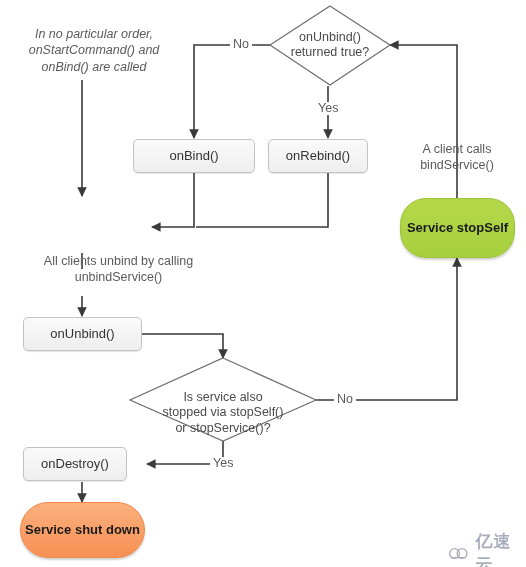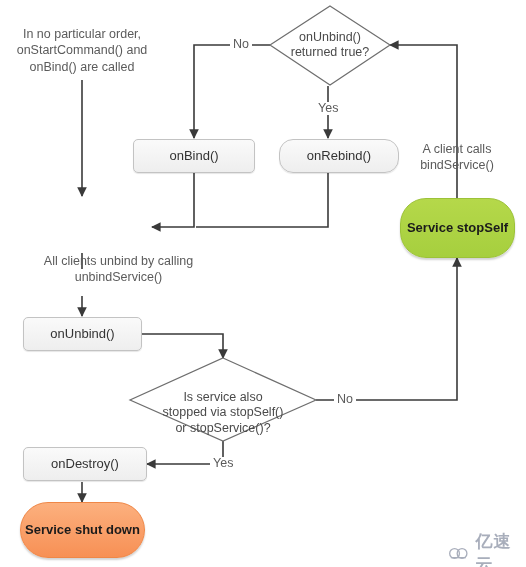--- a/index.html
+++ b/index.html
@@ -149,21 +149,21 @@
 
       <path d="M 82 482 L 82 502" marker-end="url(#arrow)"></path>
     </g>
 
     <g stroke="#6e6e6e" stroke-width="1.2" fill="#ffffff">
       <polygon points="330,6 390,45 330,85 270,45"></polygon>
       <polygon points="223,358 316,400 223,441 130,400"></polygon>
     </g>
   </svg>
 
-  <div class="annot" style="left:3px; top:26px; width:158px;">In no particular order,
+  <div class="annot" style="left:15px; top:26px; width:158px;font-style:italic;">In no particular order,
 onStartCommand() and
 onBind() are called</div>
 
   <div class="annot" style="left:396px; top:141px; width:122px;">A client calls
 bindService()</div>
 
   <div class="annot" style="left:0px; top:253px; width:165px;margin-left:36px;">All clients unbind by calling
 unbindService()</div>
 
   <div class="node decision" style="left:268px; top:24px; width:124px; height:42px;">onUnbind()
@@ -176,25 +176,25 @@
   <div class="edge-label" style="left:230px; top:38px;">No</div>
 
   <div class="edge-label" style="left:315px; top:102px;">Yes</div>
 
   <div class="edge-label" style="left:334px; top:393px;">No</div>
 
   <div class="edge-label" style="left:210px; top:457px;">Yes</div>
 
   <div class="node proc" style="left:133px; top:139px; width:122px; height:34px;">onBind()</div>
 
-  <div class="node proc" style="left:279px; top:139px; width:120px; height:34px;border-radius:14px;">onRebind()</div>
+  <div class="node proc" style="left:268px; top:139px; width:100px; height:34px;">onRebind()</div>
 
   <div class="node proc" style="left:23px; top:317px; width:119px; height:34px;">onUnbind()</div>
 
-  <div class="node proc" style="left:23px; top:447px; width:124px; height:34px;">onDestroy()</div>
+  <div class="node proc" style="left:23px; top:447px; width:104px; height:34px;">onDestroy()</div>
 
 
   <div class="node state-green" style="left:400px; top:198px; width:115px; height:60px;">Service
 stopSelf</div>
 
   <div class="node state-orange" style="left:20px; top:502px; width:125px; height:56px;">Service
 shut down</div>
 
   <div id="watermark" style="left:448px; top:530px;">
     <svg width="24" height="16" viewBox="0 0 24 16">

